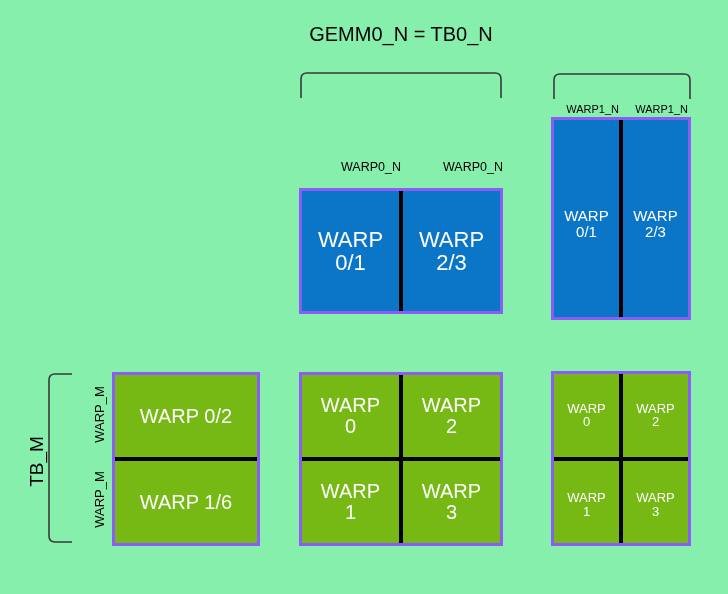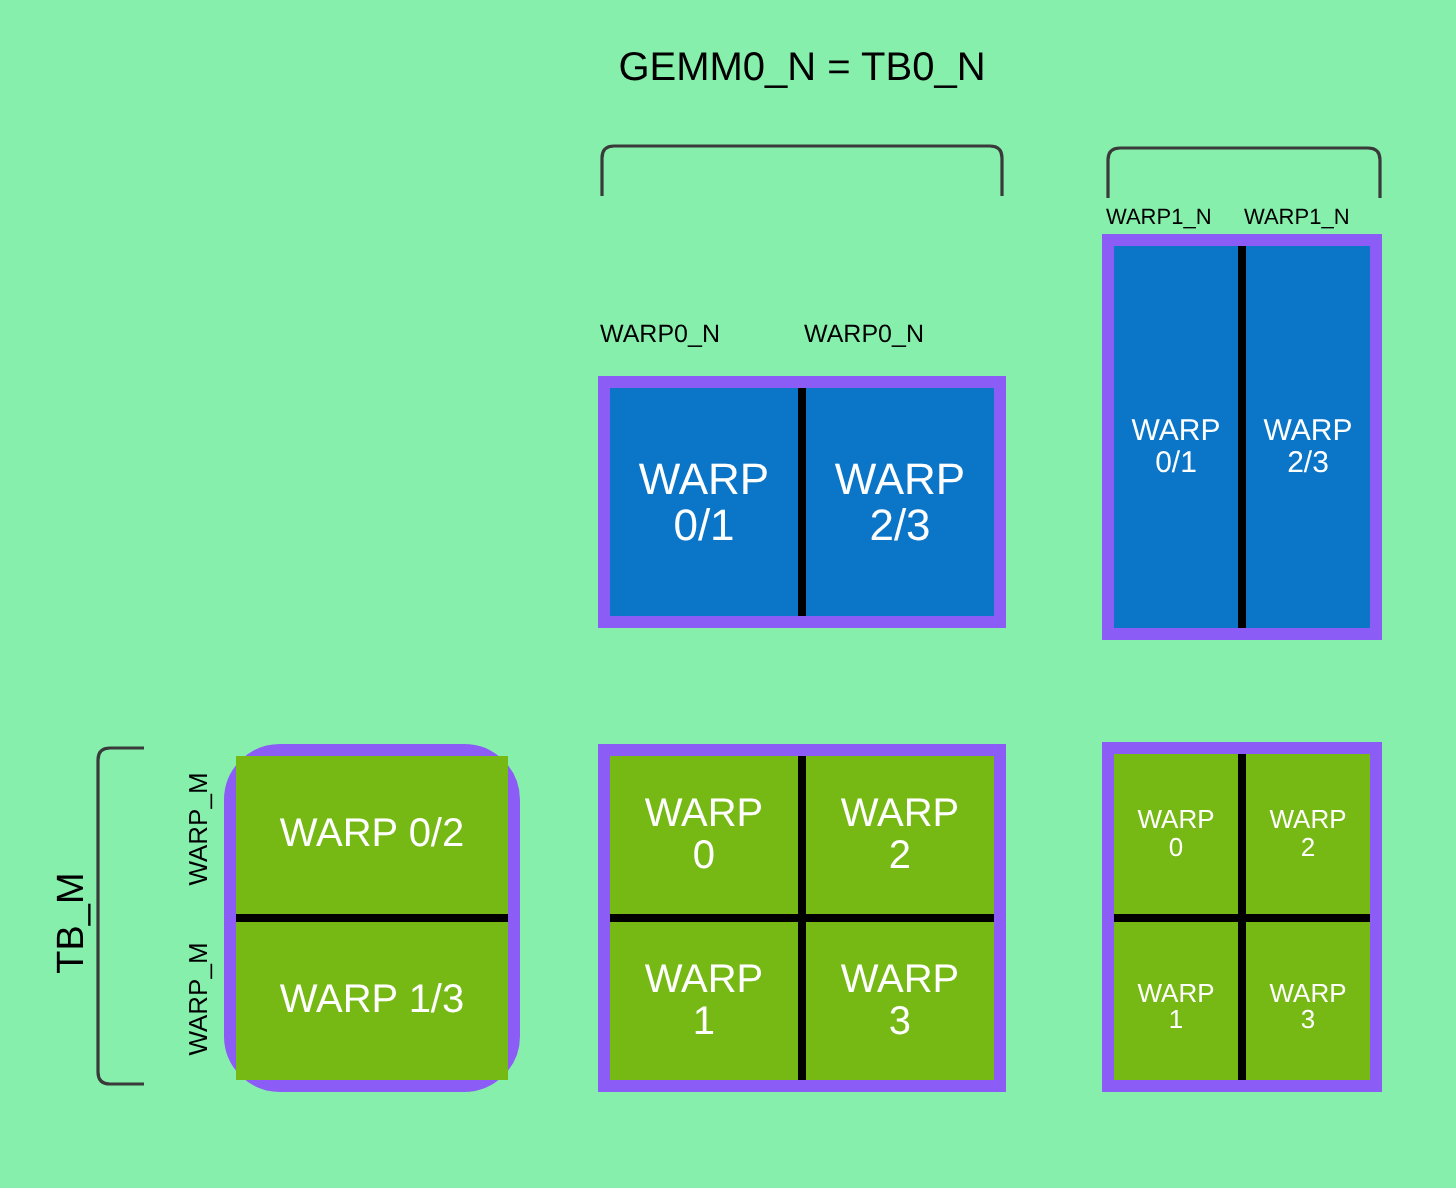--- a/index.html
+++ b/index.html
@@ -26,21 +26,21 @@
     color: #000000;
     white-space: pre;
     line-height: 1.28;
     text-align: center;
   }
 
   
   .minilabel {
     font-size: 12.5px;
     color: #000000;
-    text-align: left;
+    text-align: right;
     white-space: nowrap;
     line-height: 1;
   }
   .minilabel.tiny { font-size: 11px; }
 
   
   .rot {
     font-size: 13px;
     color: #000000;
     white-space: nowrap;
@@ -49,21 +49,21 @@
     text-align: center;
     line-height: 1;
   }
   .rot.big { font-size: 19px; }
 
   
   .grid-group {
     position: absolute;
     display: grid;
     background: #000000;
-    border: 6px solid #8b5cf6;
+    border: 3px solid #8b5cf6;
     box-sizing: border-box;
   }
   .cell {
     display: flex;
     align-items: center;
     justify-content: center;
     color: #ffffff;
     text-align: center;
     line-height: 1.05;
     white-space: pre-line;
@@ -132,23 +132,23 @@
   <div class="vbracket" style="left:46px; top:372px;">
     <svg width="30" height="172" viewBox="0 0 30 172">
       <path d="M26,2 L9,2 Q3,2 3,8 L3,164 Q3,170 9,170 L26,170" fill="none" stroke="#3a3a3a" stroke-width="1.6"></path>
     </svg>
   </div>
 
   <div class="abs rot" style="left:59px; top:408px; width:80px;">WARP_M</div>
   <div class="abs rot" style="left:59px; top:493px; width:80px;">WARP_M</div>
 
   <div class="grid-group" style="left:112px; top:372px; width:148px; height:174px;
-              grid-template-columns:1fr; gap:4px;border-radius:28px;">
+              grid-template-columns:1fr; gap:4px;">
     <div class="cell green f-20">WARP 0/2</div>
-    <div class="cell green f-20">WARP 1/3</div>
+    <div class="cell green f-20">WARP 1/6</div>
   </div>
 
   <div class="grid-group" style="left:299px; top:372px; width:204px; height:174px;
               grid-template-columns:1fr 1fr; grid-template-rows:1fr 1fr; gap:4px;">
     <div class="cell green f-20">WARP
 0</div>
     <div class="cell green f-20">WARP
 2</div>
     <div class="cell green f-20">WARP
 1</div>

